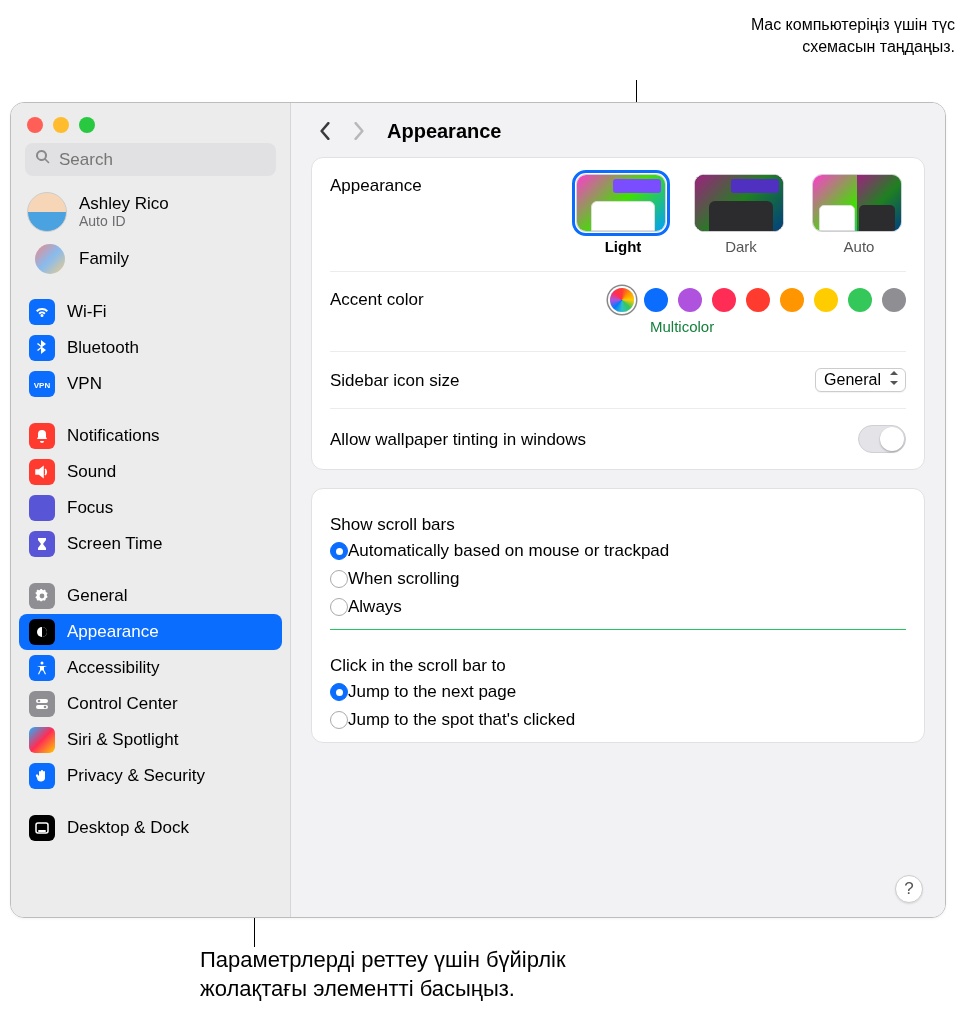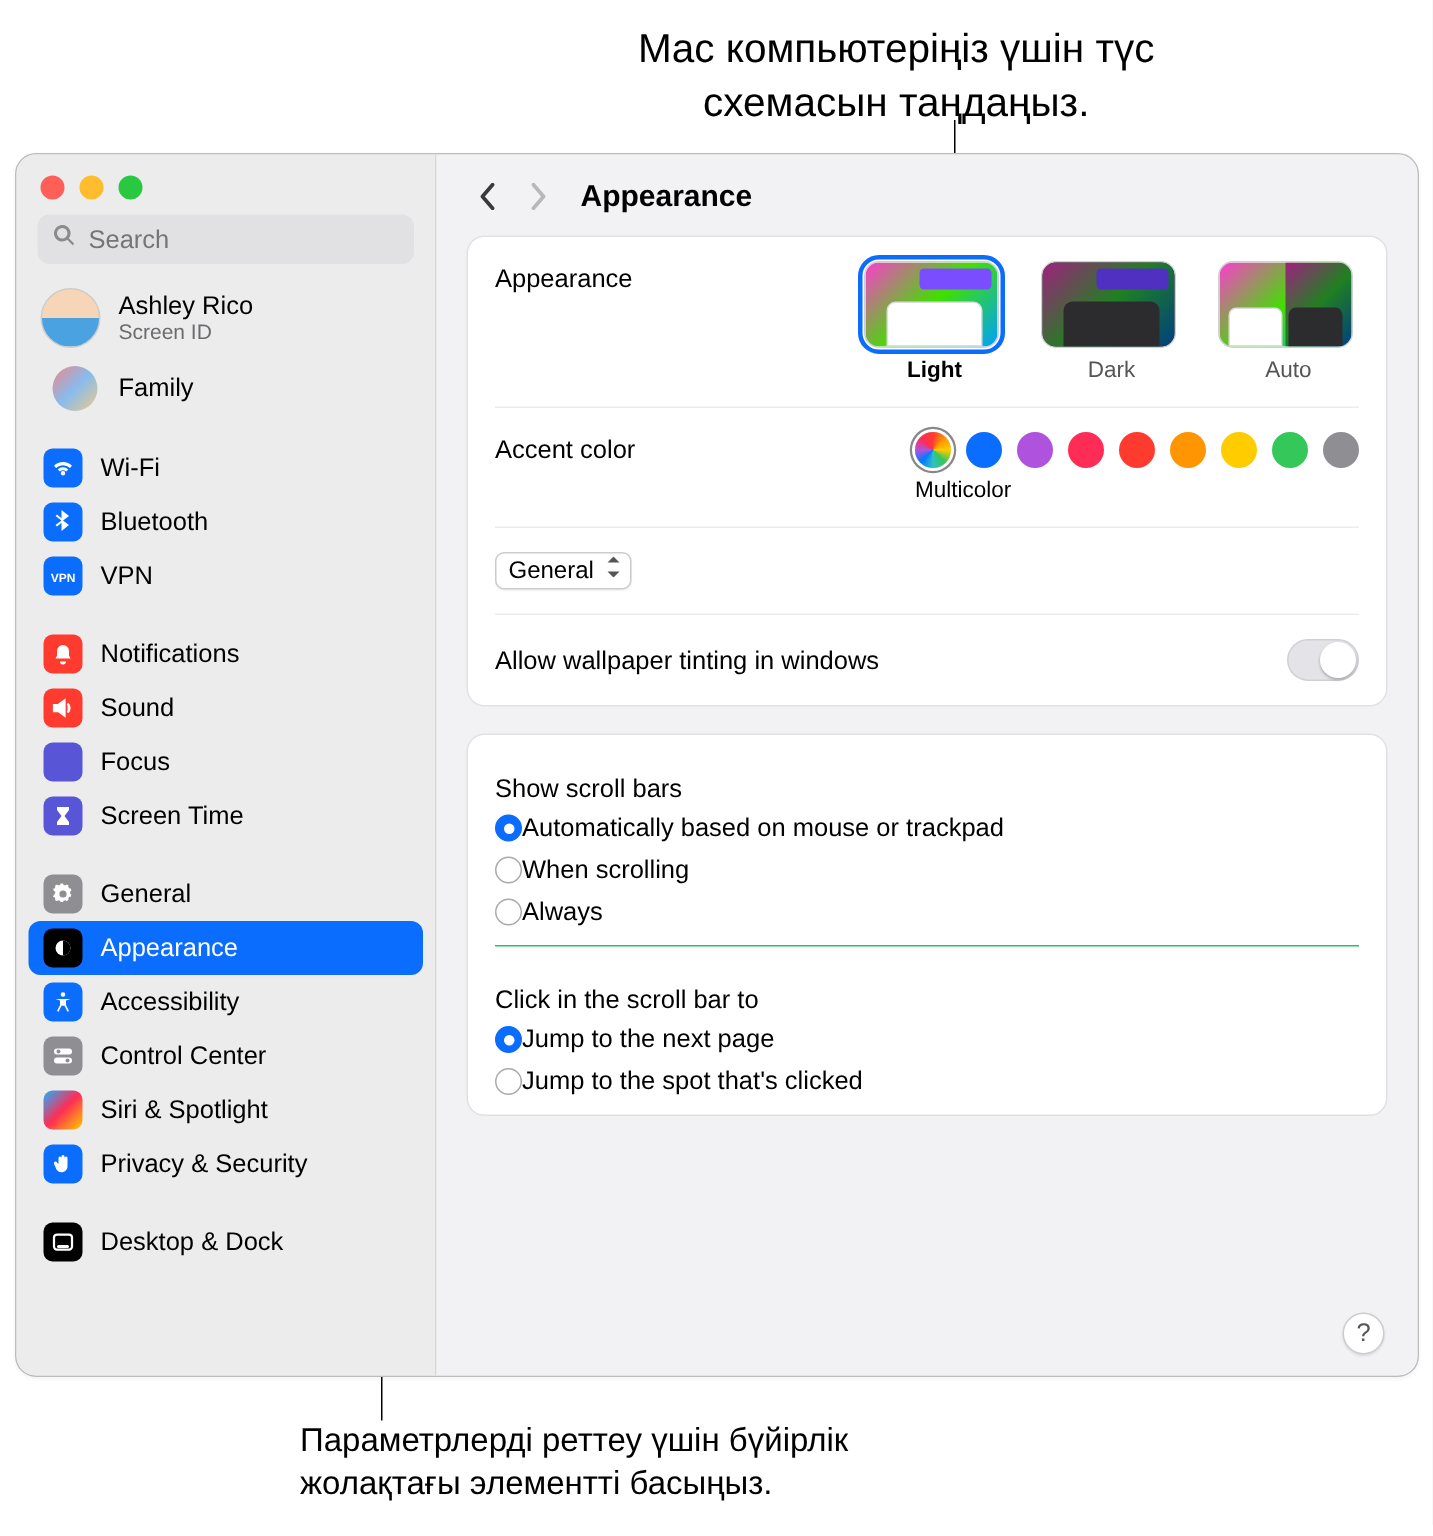--- a/index.html
+++ b/index.html
@@ -10,22 +10,22 @@
     height: 1024px;
     position: relative;
     font-size: 17px;
     color: #000;
   }
   .callout-top {
     position: absolute;
     top: 14px;
     left: 0;
     right: 0;
-    text-align: center;
-    font-size: 27px;
+    text-align: right;
+    font-size: 16px;
     line-height: 1.35;
     color: #000;
     padding-left: 240px;
   }
   .callout-line-top {
     position: absolute;
     top: 80px;
     left: 636px;
     width: 1px;
     height: 90px;
@@ -185,21 +185,21 @@
     outline: 3px solid #0a6dfd;
     outline-offset: 1px;
   }
   .thumb-bg { position:absolute; inset:0; }
   .accent-row { align-items: flex-start; }
   .accent-colors { display: flex; gap: 10px; flex-wrap: wrap; }
   .accent-dot {
     width: 24px; height: 24px; border-radius: 50%;
     cursor: pointer;
   }
-  .accent-selected-label { font-size: 15px; color: #000000; margin-top: 6px; }
+  .accent-selected-label { font-size: 15px; color: #15803d; margin-top: 6px; margin-left: 40px; }
   .select-wrap {
     display: flex; align-items: center; gap: 8px;
     background: #fff; border: 1px solid #ccc; border-radius: 6px;
     padding: 2px 6px 2px 8px;
     font-size: 16px;
     box-shadow: 0 1px 1px rgba(0,0,0,0.05);
   }
   .select-wrap svg { width: 10px; height: 14px; fill: #555; }
   .highlight-swatch {
     width: 34px; height: 18px;
@@ -266,21 +266,21 @@
             </svg>
         </span>
         <input type="text" placeholder="Search" style="">
       </div>
     </div>
 
     <div class="user-row">
       <div class="avatar"></div>
       <div>
         <div class="user-name">Ashley Rico</div>
-        <div class="user-sub">Screen ID</div>
+        <div class="user-sub">Auto ID</div>
       </div>
     </div>
     <div class="family-row">
       <div class="avatar-family"></div>
       <span>Family</span>
     </div>
 
     <div class="nav-list">
       <div class="nav-group" id="g1">
           <div class="nav-item">
@@ -471,20 +471,21 @@
               <div class="accent-dot" style="background: rgb(255, 204, 0);"></div>
               <div class="accent-dot" style="background: rgb(52, 199, 89);"></div>
               <div class="accent-dot" style="background: rgb(142, 142, 147);"></div>
             </div>
           <div class="accent-selected-label">Multicolor</div>
         </div>
       </div>
 
 
       <div class="row" style="align-items:center">
+        <div class="row-label">Sidebar icon size</div>
         <div class="select-wrap">
           <span>General</span>
           <span><svg viewBox="0 0 10 14">
                 <path d="M5 0L1 4h8zM5 14l4-4H1z"></path>
               </svg></span>
         </div>
       </div>
 
       <div class="row" style="align-items:center">
         <div class="row-label">Allow wallpaper tinting in windows</div>

